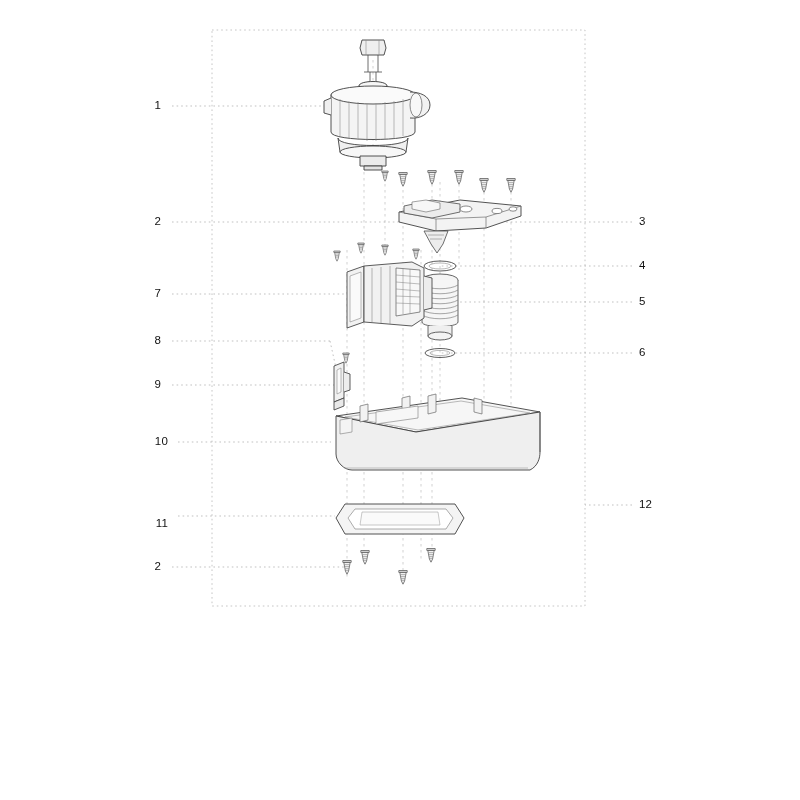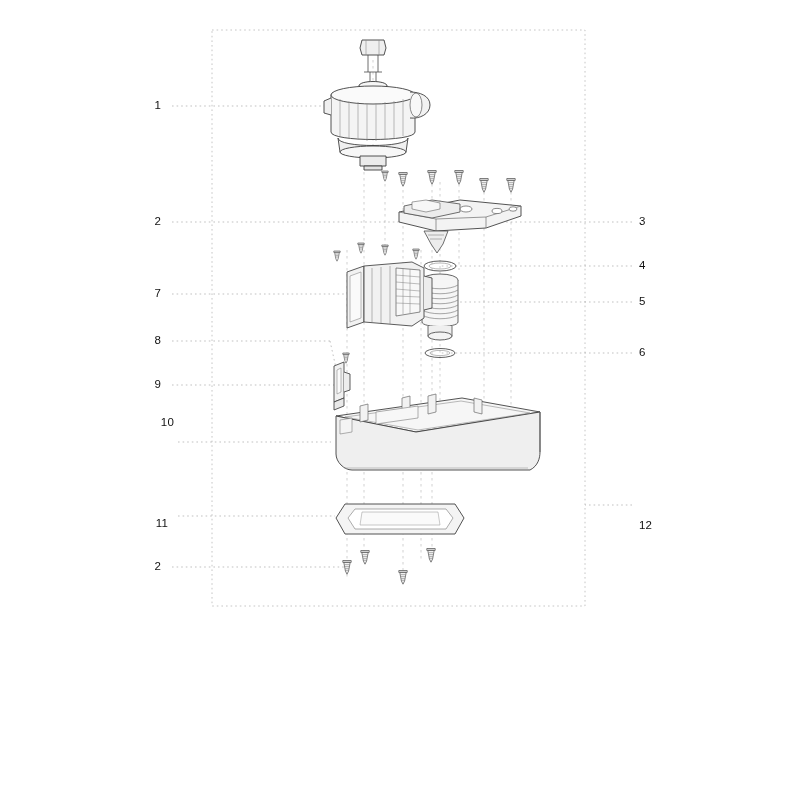--- a/index.html
+++ b/index.html
@@ -259,23 +259,23 @@
       <use href="#screw-glyph" x="403" y="580"></use>
       <use href="#screw-glyph" x="431" y="558"></use>
     </g>
   </svg>
 
   <div class="callout-label left" style="left:161px; top:106px;">1</div>
   <div class="callout-label left" style="left:161px; top:222px;">2</div>
   <div class="callout-label left" style="left:161px; top:294px;">7</div>
   <div class="callout-label left" style="left:161px; top:341px;">8</div>
   <div class="callout-label left" style="left:161px; top:385px;">9</div>
-  <div class="callout-label left" style="left:168px; top:423px;margin-left:6px;">10</div>
+  <div class="callout-label left" style="left:168px; top:442px;">10</div>
   <div class="callout-label left" style="left:168px; top:524px;">11</div>
   <div class="callout-label left" style="left:161px; top:567px;">2</div>
 
   <div class="callout-label right" style="left:639px; top:222px;">3</div>
   <div class="callout-label right" style="left:639px; top:266px;">4</div>
   <div class="callout-label right" style="left:639px; top:302px;">5</div>
   <div class="callout-label right" style="left:639px; top:353px;">6</div>
-  <div class="callout-label right" style="left:639px; top:526px;">12</div>
+  <div class="callout-label right" style="left:639px; top:505px;">12</div>
 
 </div>
 
 </body></html>

